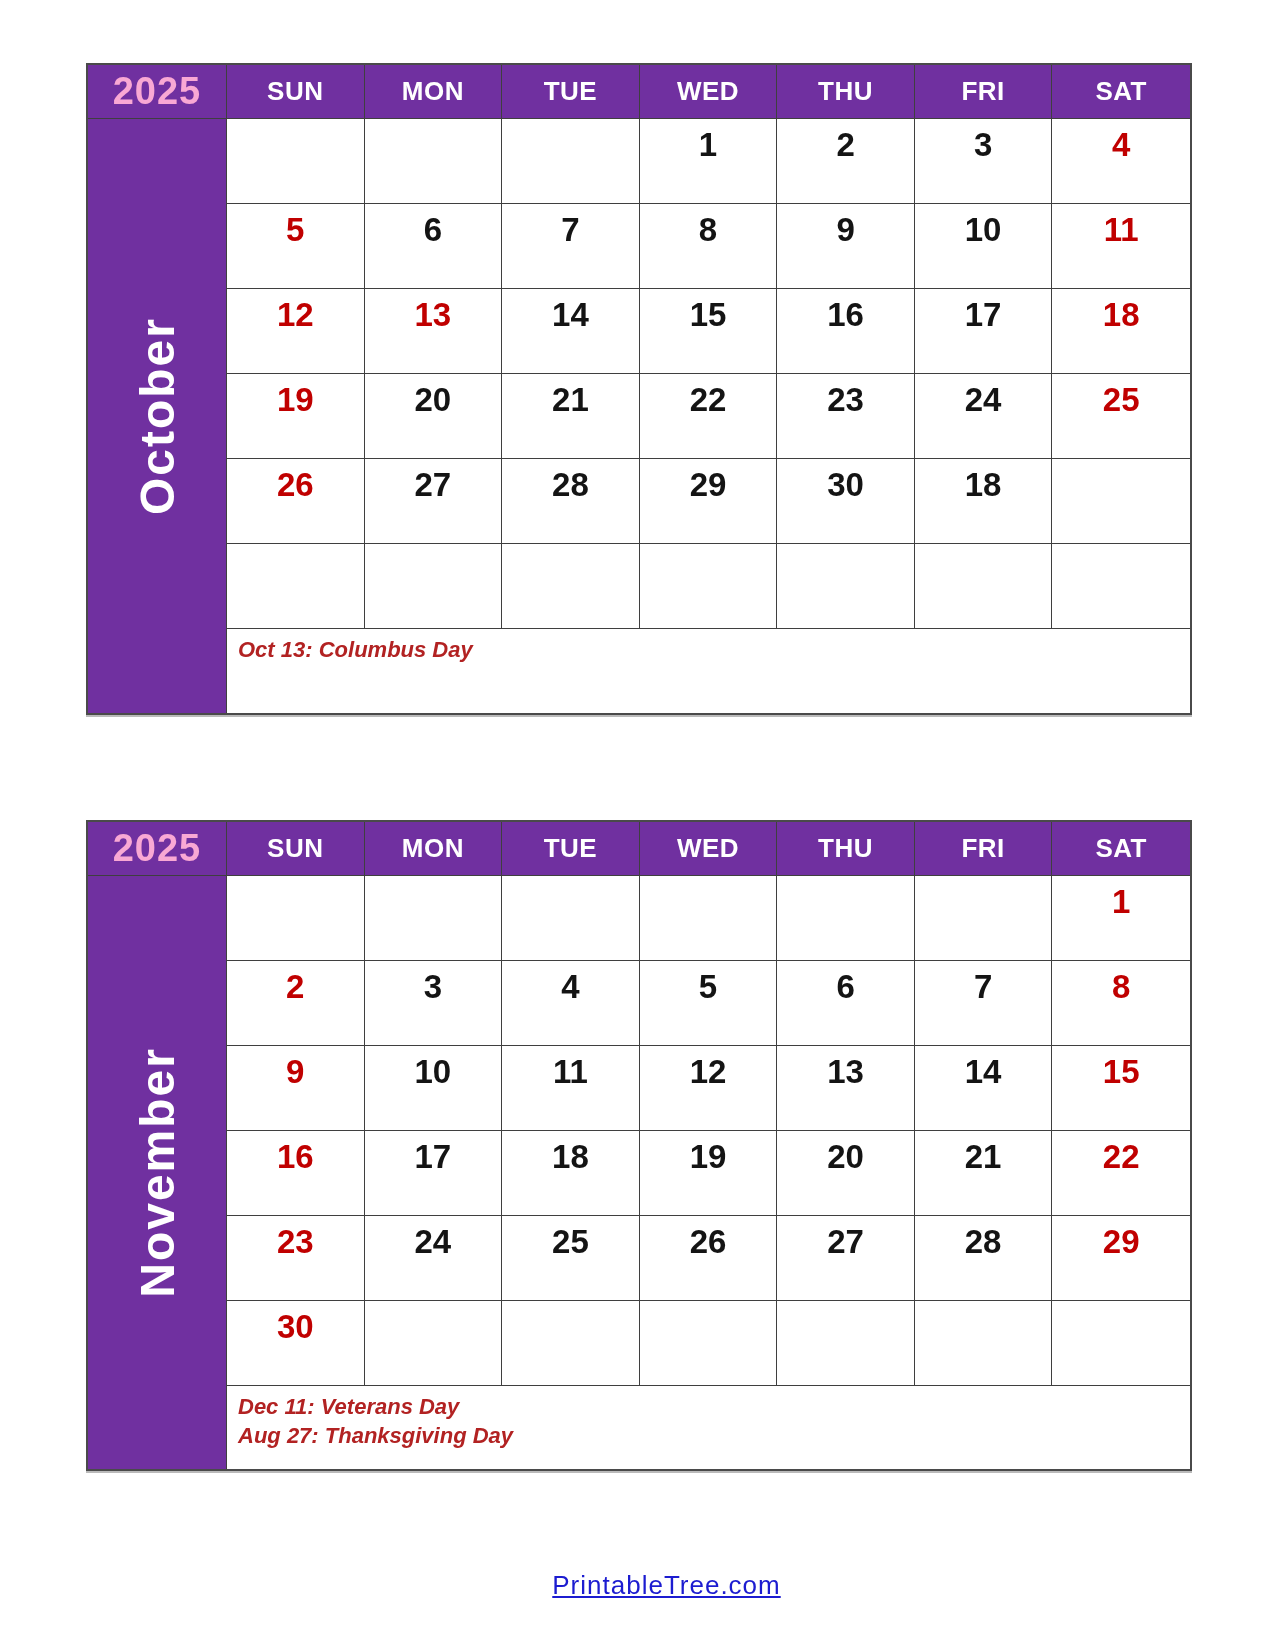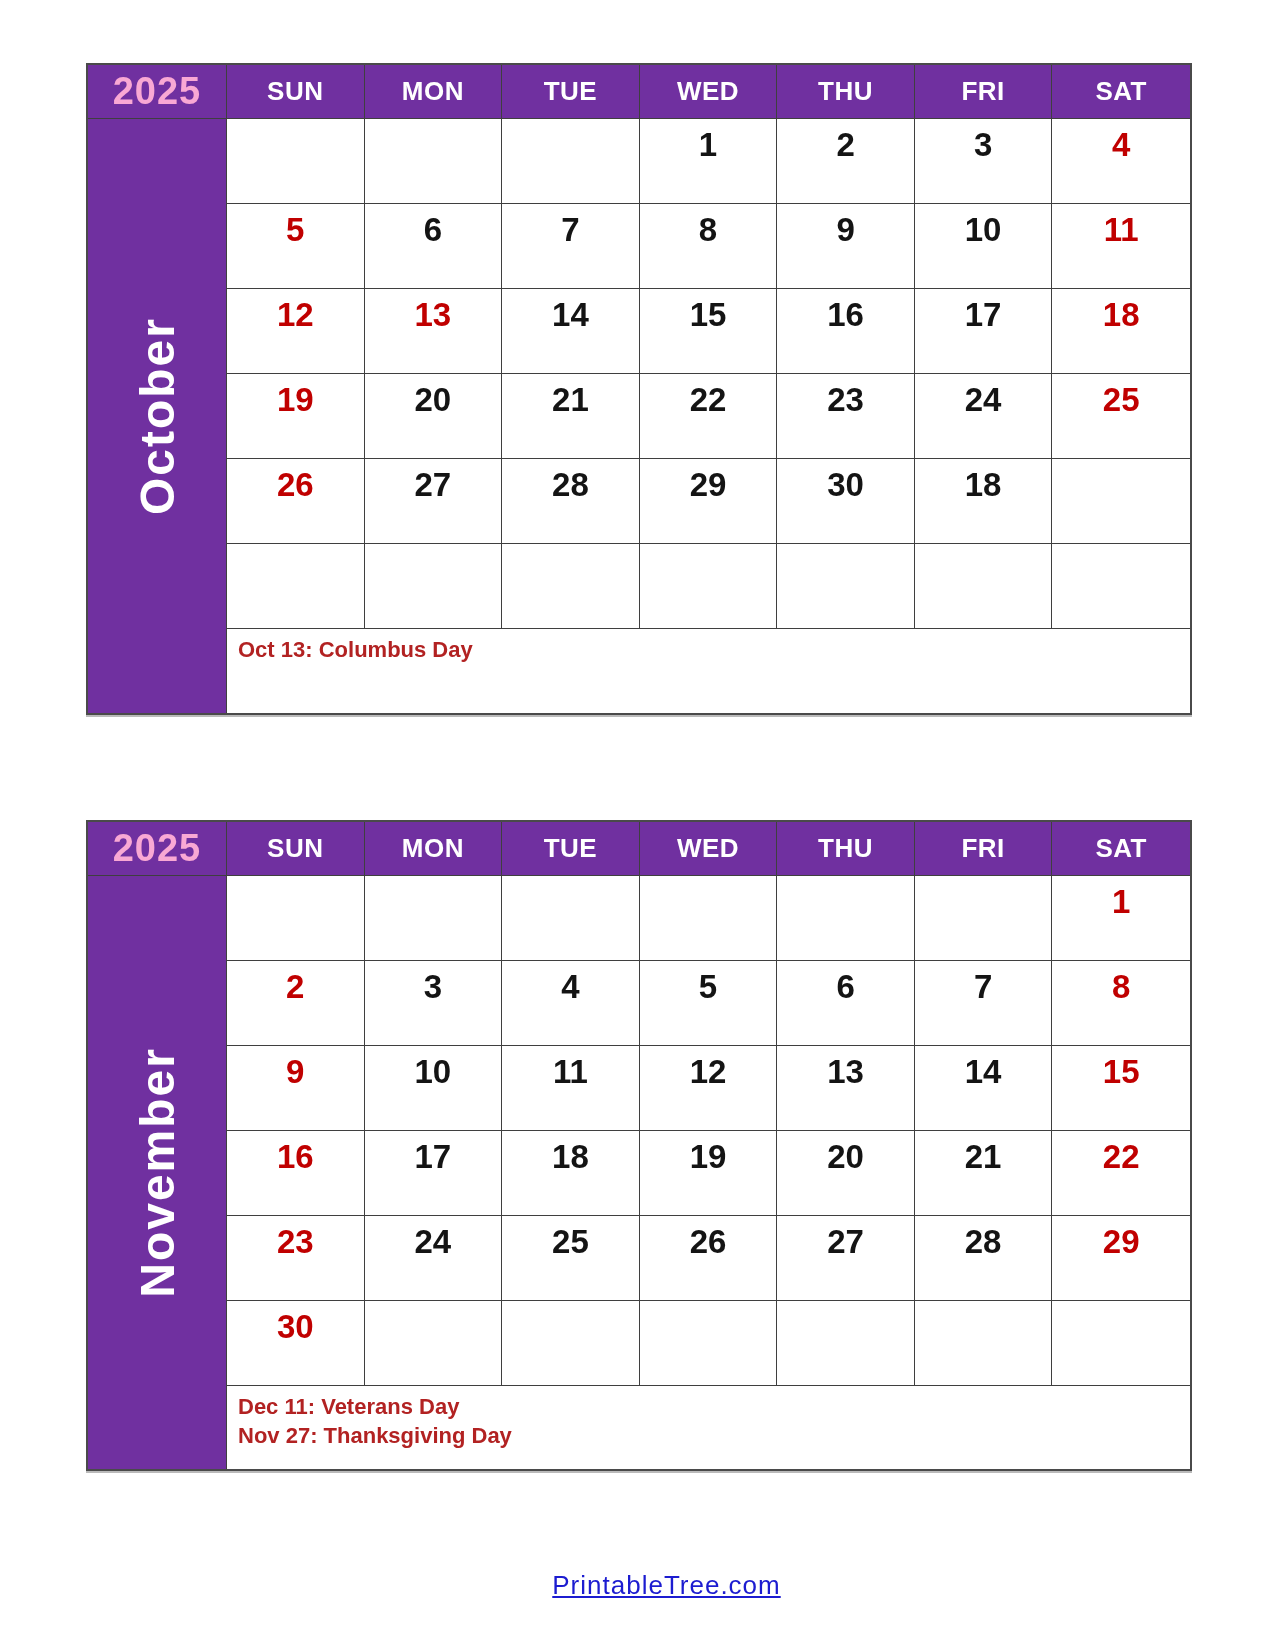--- a/index.html
+++ b/index.html
@@ -76,21 +76,21 @@
     grid-column:2 / 9;
     grid-row:8;
     border-right:none;
     border-bottom:none;
     padding:6px 10px 0 11px;
     color:var(--holiday);
     font-weight:bold;
     font-size:22px;
     line-height:1.32;
   }
-  .holiday p{margin:0;}
+  .holiday p{margin:0;font-style:italic;}
   .footer{
     position:absolute;
     top:1570px;
     left:0;
     width:100%;
     text-align:center;
     margin-left:29px;
   }
   .footer a{
     color:var(--link);
@@ -333,19 +333,19 @@
       <span class="red">30</span>
     </div>
     <div class="cell dcell"></div>
     <div class="cell dcell"></div>
     <div class="cell dcell"></div>
     <div class="cell dcell"></div>
     <div class="cell dcell"></div>
     <div class="cell dcell lastcol"></div>
     <div class="cell holiday">
       <p>Dec 11: Veterans Day</p>
-      <p>Nov 27: Thanksgiving Day</p>
+      <p>Aug 27: Thanksgiving Day</p>
     </div>
 </section>
 
 <div class="footer">
   <a>PrintableTree.com</a>
 </div>
 
 </body></html>

